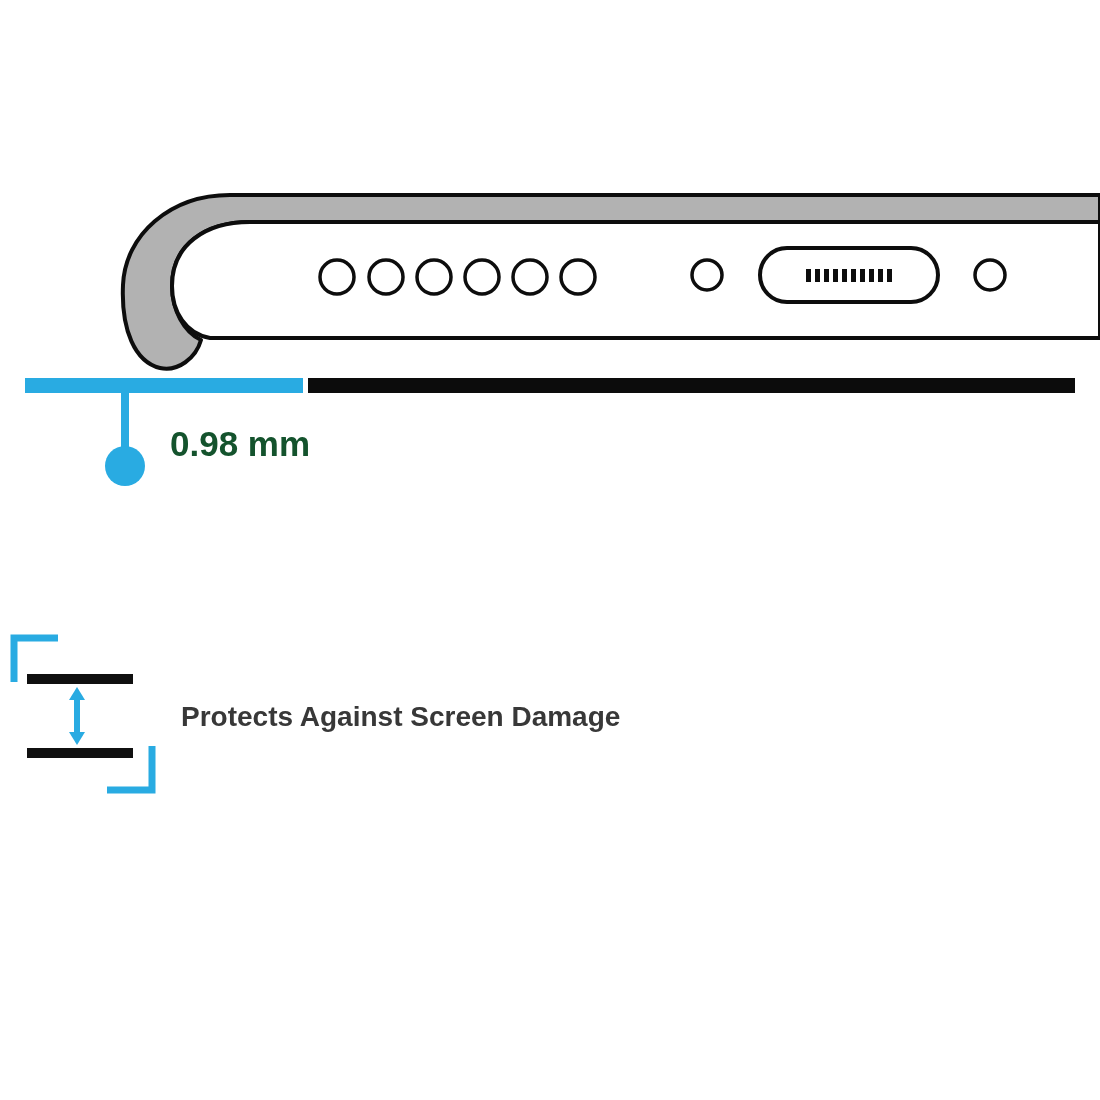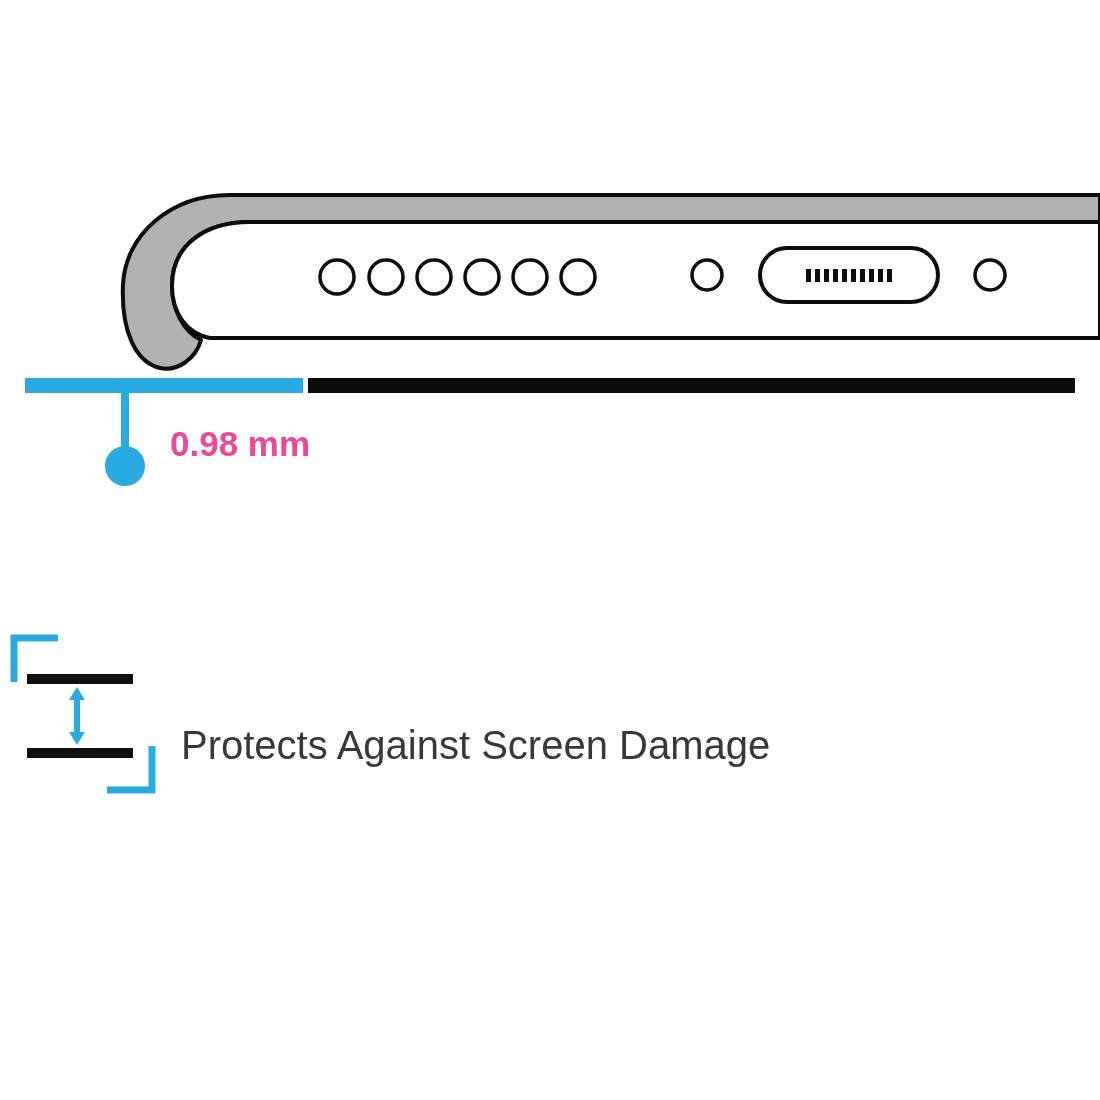--- a/index.html
+++ b/index.html
@@ -10,33 +10,33 @@
   .abs { position:absolute; }
 
   
   .bar { position:absolute; top:378px; height:15px; }
   .bar-cyan { left:25px; width:278px; background:#29ABE2; }
   .bar-black { left:308px; width:767px; background:#0c0c0c; }
   .drop-line { position:absolute; left:121px; top:391px; width:8px; height:62px; background:#29ABE2; }
   .drop-dot { position:absolute; left:105px; top:446px; width:40px; height:40px; border-radius:50%; background:#29ABE2; }
   .measure-label {
     position:absolute; left:170px; top:424px;
-    font-size:35px; font-weight:bold; color:#ec4899; letter-spacing:0px;
+    font-size:35px; font-weight:bold; color:#14532d; letter-spacing:0px;
     white-space:nowrap;
   }
 
   
   .feature-title {
     position:absolute; left:180px; top:643px;
     font-size:63px; font-weight:bold; color:#0d0d0d; letter-spacing:-1px;
     white-space:nowrap;
   }
   .feature-subtitle {
-    position:absolute; left:181px; top:723px;
-    font-size:40px; font-weight:400; color:#383838; letter-spacing:0px;
+    position:absolute; left:181px; top:701px;
+    font-size:28px; font-weight:700; color:#383838; letter-spacing:0px;
     white-space:nowrap;
   }
 
   svg { display:block; }
 </style>
 </head>
 <body>
 
 <div class="canvas">
 

